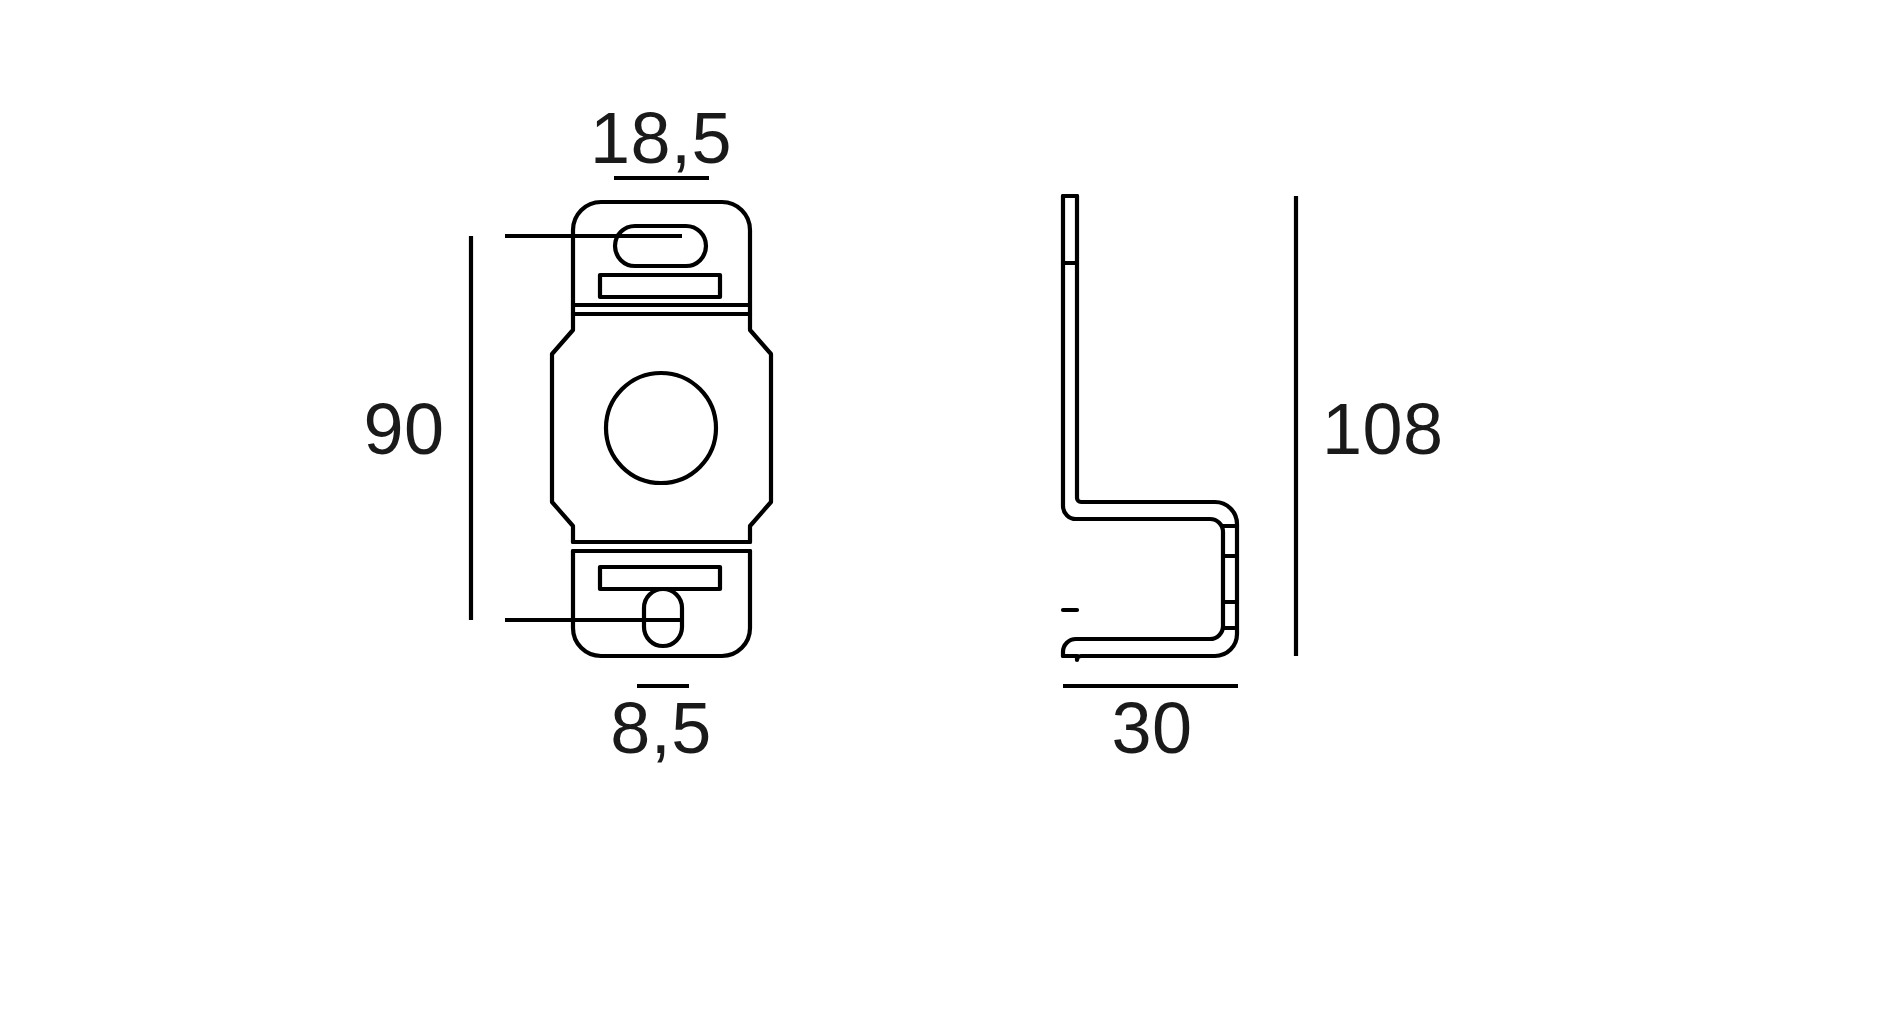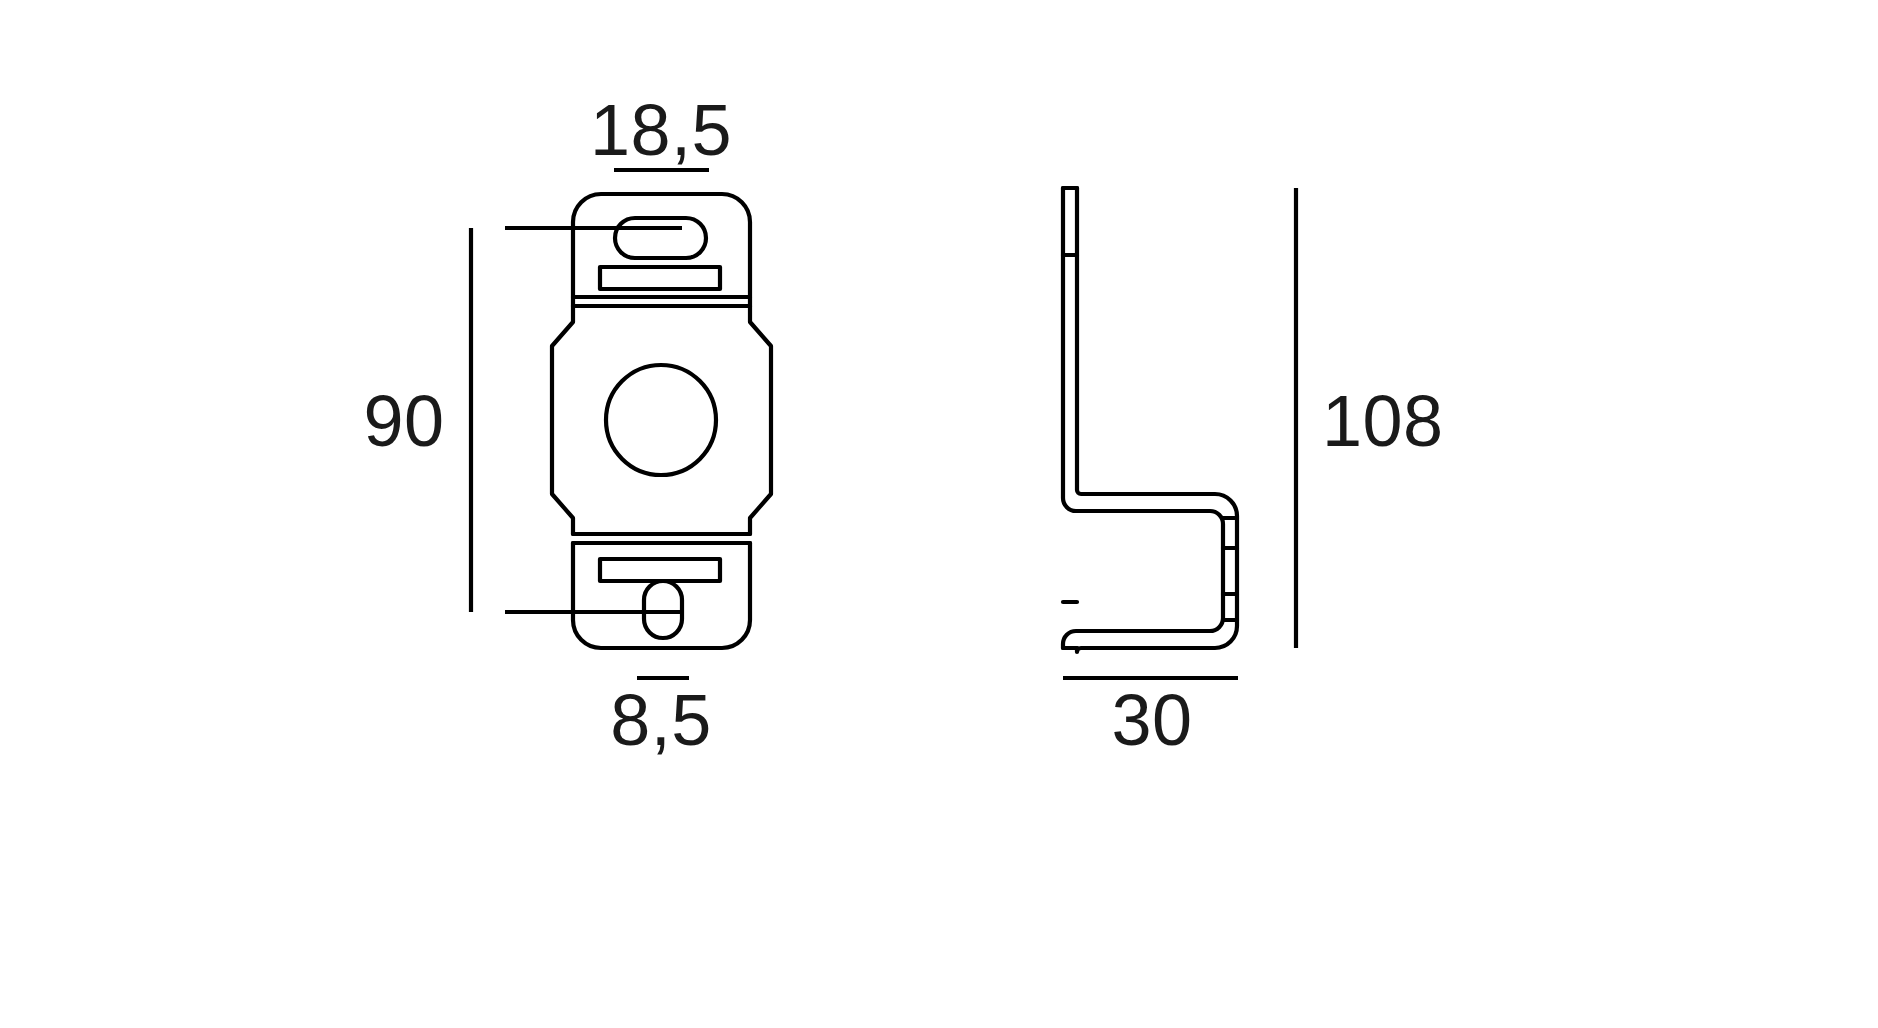--- a/index.html
+++ b/index.html
@@ -12,20 +12,21 @@
     width: 1878px;
     height: 1028px;
     font-family: "Liberation Sans", sans-serif;
     overflow: hidden;
   }
   #drawing-root {
     position: relative;
     width: 1878px;
     height: 744px;
     background: #ffffff;
+    margin-top: 8px;
   }
   #drawing-svg {
     position: absolute;
     left: 0;
     top: 0;
     width: 1878px;
     height: 1028px;
     display: block;
   }
   .dim-text {

